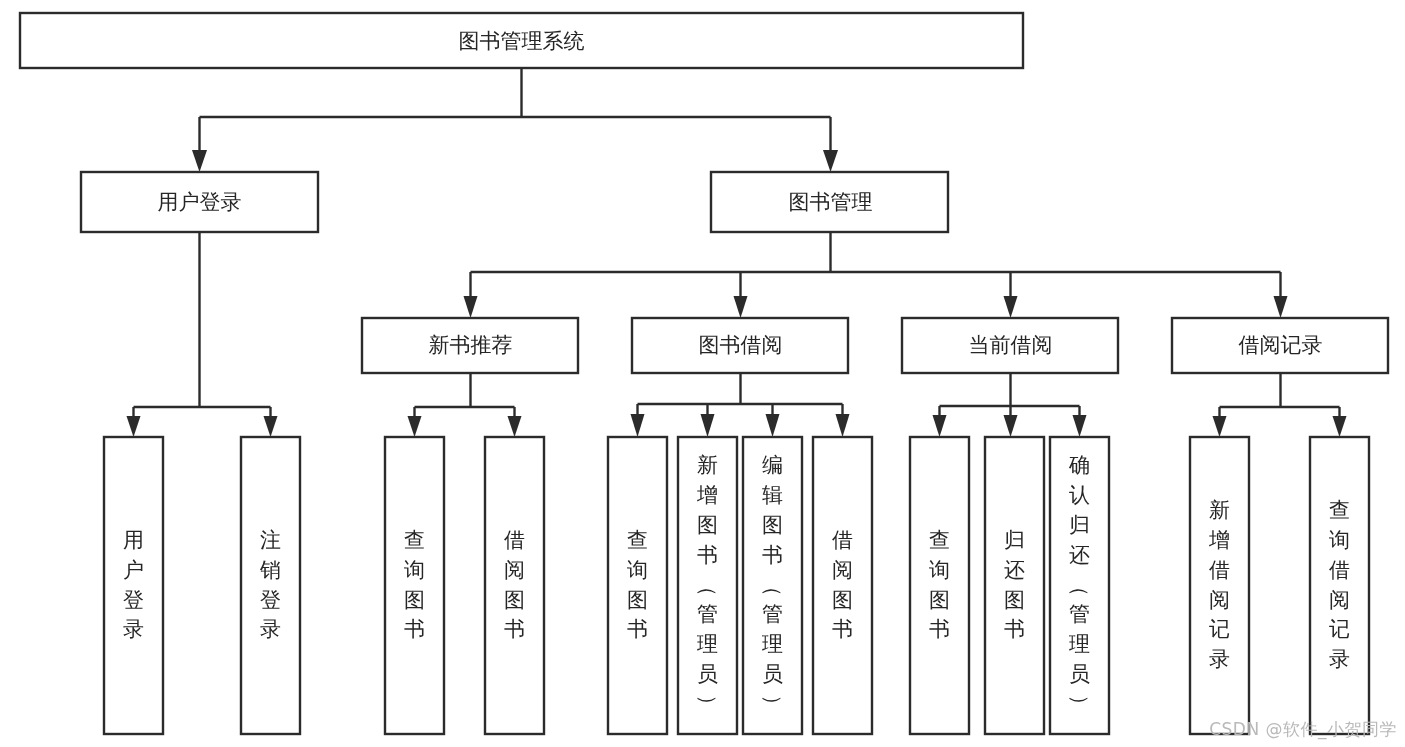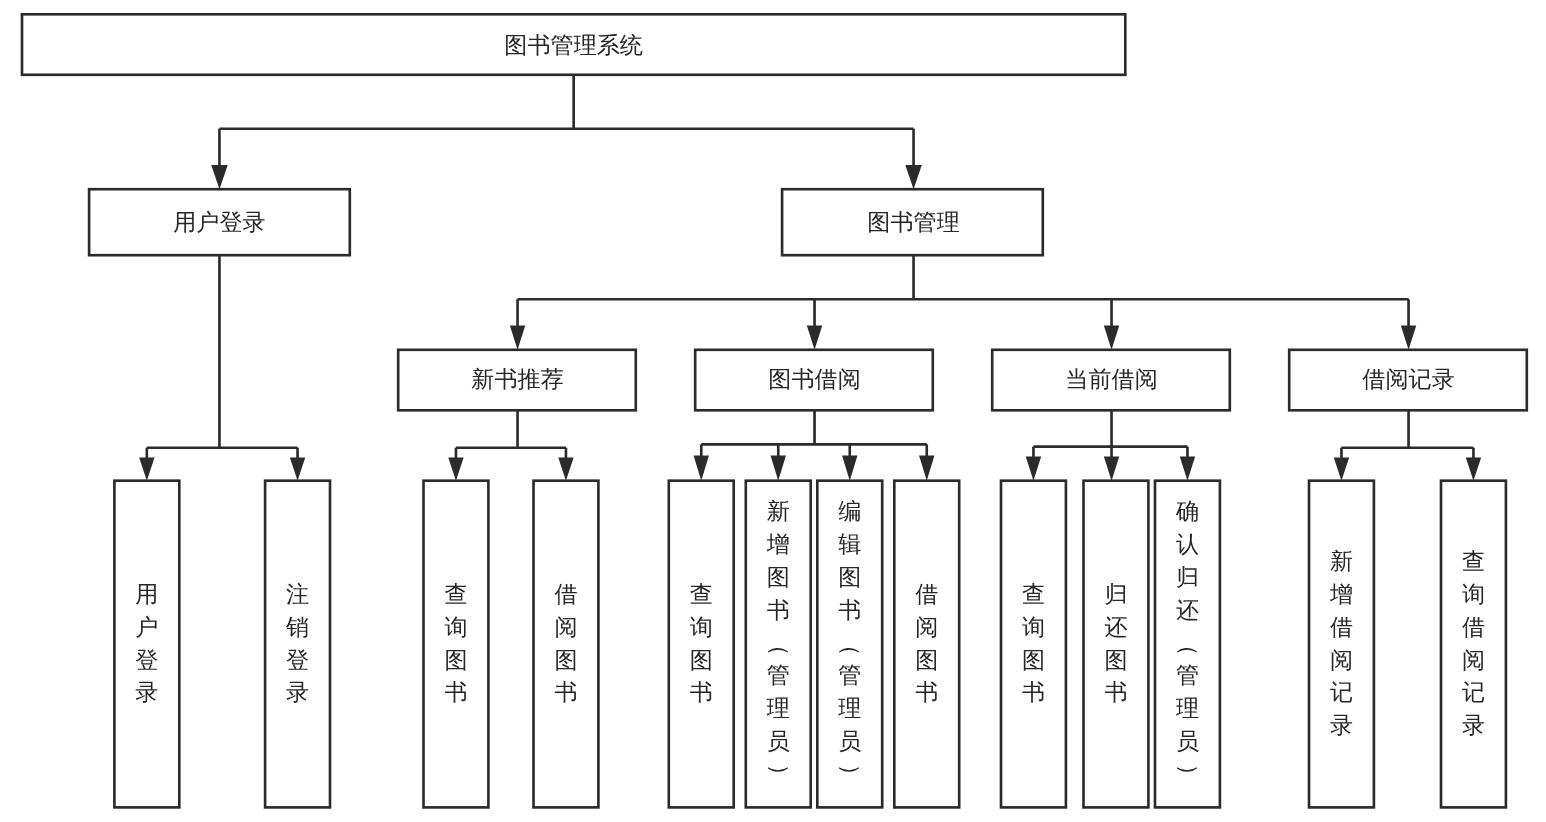--- a/index.html
+++ b/index.html
@@ -276,13 +276,14 @@
     <div class="vlabel" style="position: absolute; left: 1310px; top: 437px; width: 59px; height: 297px; display: flex; flex-direction: column; align-items: center; justify-content: center; font-family: &quot;DejaVu Sans&quot;, &quot;Liberation Sans&quot;, sans-serif; font-size: 21px; line-height: 1.42; color: rgb(38, 38, 38); pointer-events: none; user-select: none;">
         <span style="display: block;">查</span>
         <span style="display: block;">询</span>
         <span style="display: block;">借</span>
         <span style="display: block;">阅</span>
         <span style="display: block;">记</span>
         <span style="display: block;">录</span>
       </div>
   </div>
 
+  <div class="watermark">CSDN @软件_小贺同学</div>
 </div>
 
 </body></html>

